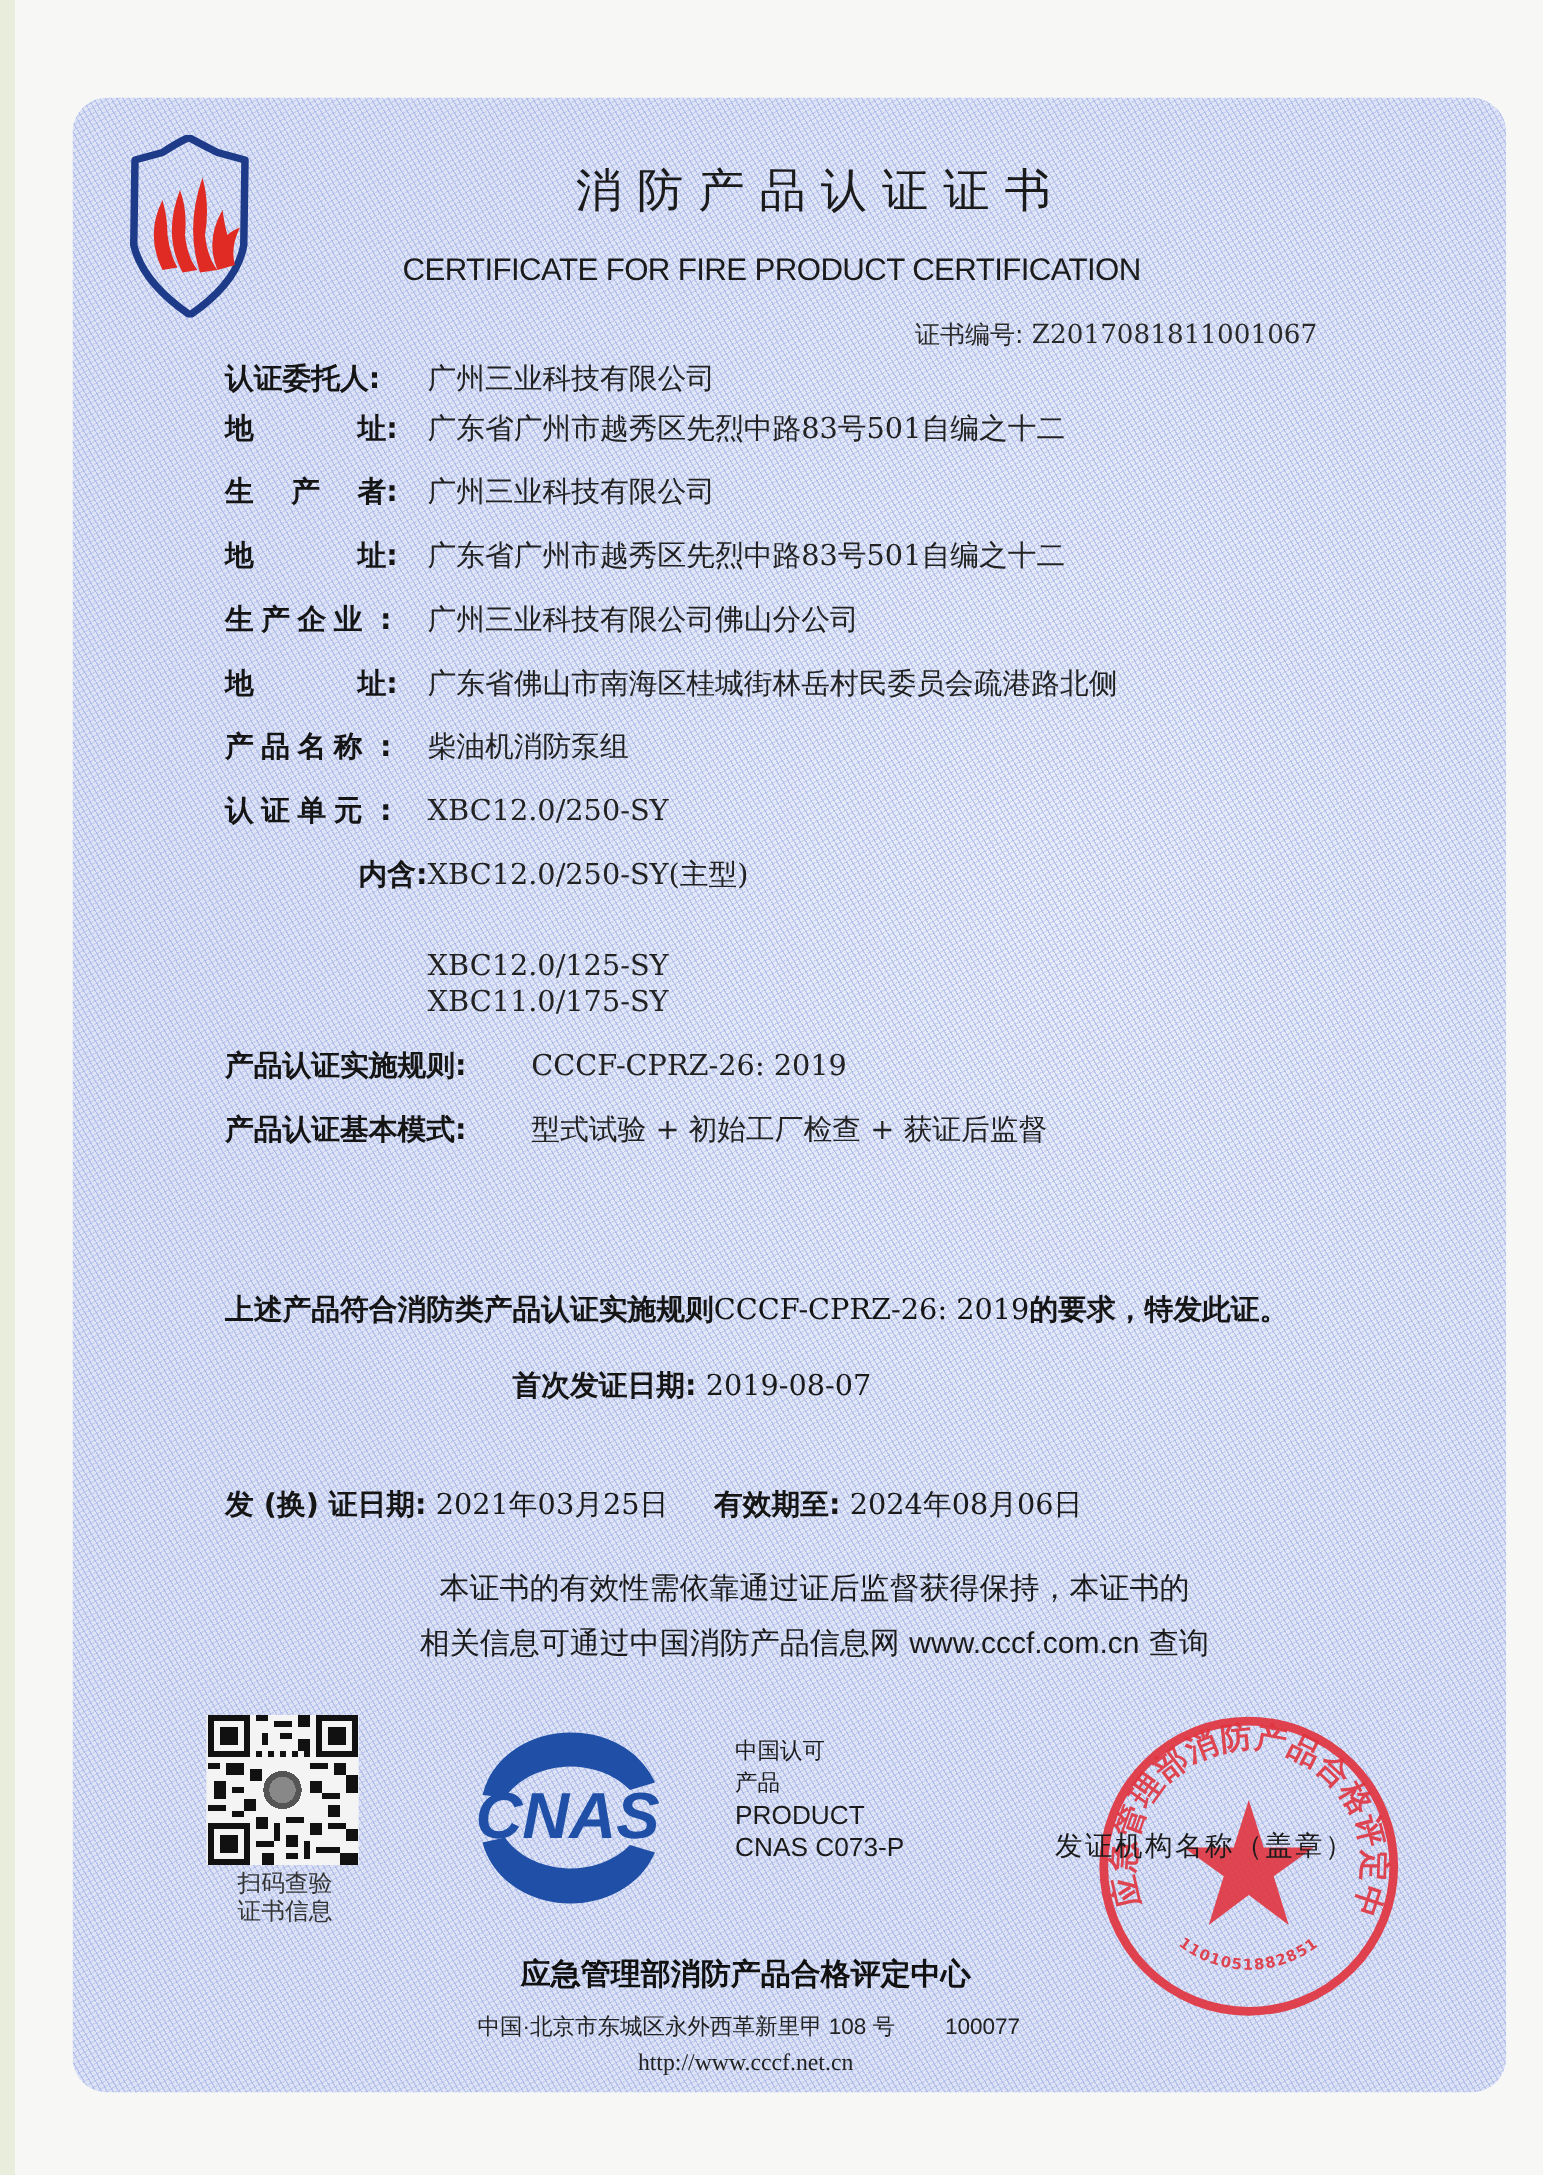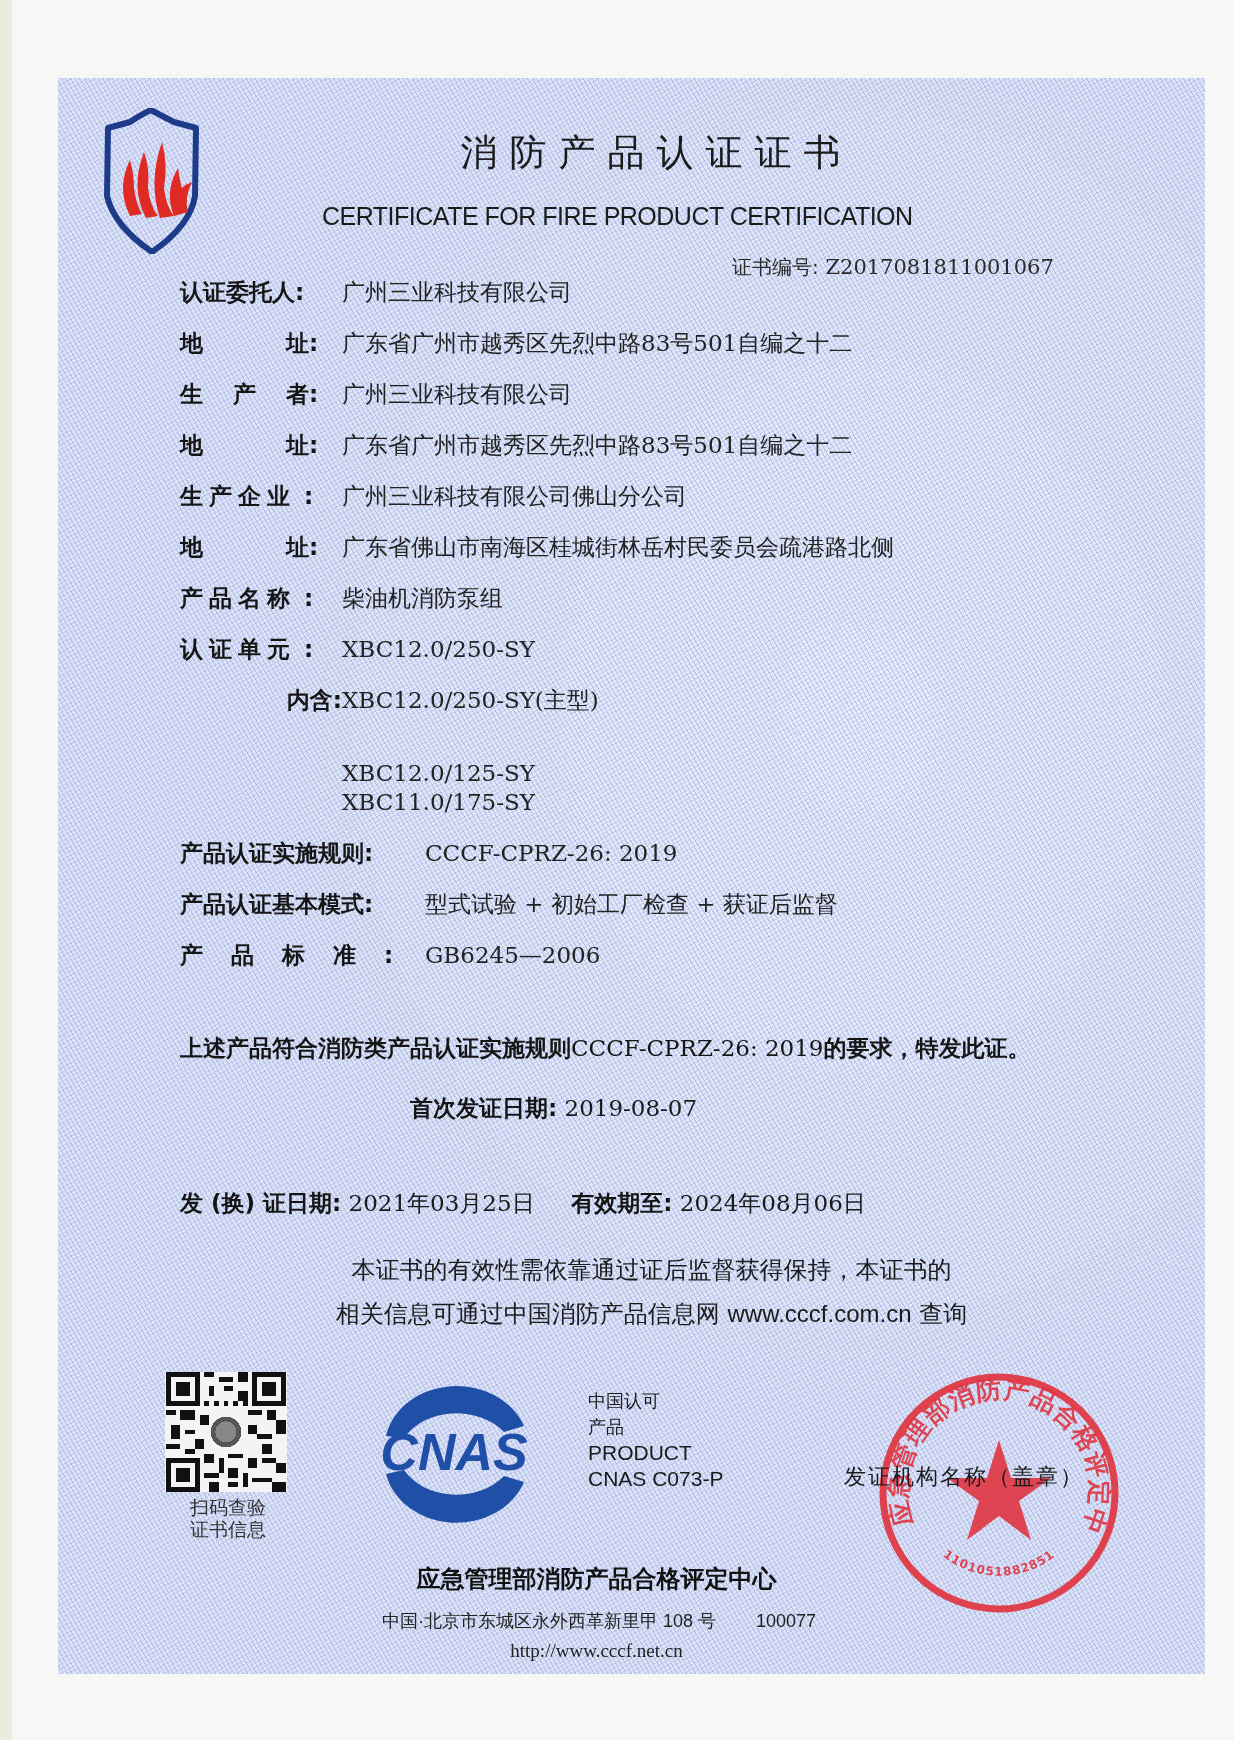--- a/index.html
+++ b/index.html
@@ -26,20 +26,21 @@
     left: 58px;
     top: 78px;
     width: 1147px;
     height: 1596px;
     background-color: #dde3f5;
     background-image:
       repeating-linear-gradient(60deg, rgba(150,168,228,0.55) 0px, rgba(150,168,228,0.55) 1px, transparent 1px, transparent 4px),
       repeating-linear-gradient(-30deg, rgba(150,168,228,0.35) 0px, rgba(150,168,228,0.35) 1px, transparent 1px, transparent 4px),
       radial-gradient(ellipse at 70% 40%, rgba(255,255,255,0.35), rgba(255,255,255,0) 60%);
     overflow: hidden;
+    border-radius: 28px;
   }
   
   .logo {
     position: absolute;
     left: 42px;
     top: 30px;
     width: 102px;
     height: 146px;
   }
   .title-cn {
@@ -255,21 +256,21 @@
     <path d="M74 108 Q64 84 78 60 Q80 74 82 80 Q86 76 92 74 Q84 90 88 104 Z" fill="#e02a24"></path>
   </svg>
 
   <div class="title-cn">消防产品认证证书</div>
   <div class="title-en">CERTIFICATE FOR FIRE PRODUCT CERTIFICATION</div>
   <div class="cert-no">
     <span class="cn-label">证书编号:</span>
     <span>Z2017081811001067</span>
   </div>
 
-  <div class="row" style="top:199px">
+  <div class="row" style="top:210px">
     <span class="lbl w1"><span>认证委托人</span><span class="colon">:</span></span><span class="val">广州三业科技有限公司</span>
   </div>
   <div class="row" style="top:250px">
     <span class="lbl w1"><span style="display:inline-block;width:106px">地</span>址<span class="colon">:</span></span><span class="val">广东省广州市越秀区先烈中路83号501自编之十二</span>
   </div>
   <div class="row" style="top:301px">
     <span class="lbl w1"><span style="display:inline-block;width:53px">生</span><span style="display:inline-block;width:53px">产</span>者<span class="colon">:</span></span><span class="val">广州三业科技有限公司</span>
   </div>
   <div class="row" style="top:352px">
     <span class="lbl w1"><span style="display:inline-block;width:106px">地</span>址<span class="colon">:</span></span><span class="val">广东省广州市越秀区先烈中路83号501自编之十二</span>
@@ -293,23 +294,20 @@
     <span class="lbl w1"></span><span class="val">XBC12.0/125-SY</span>
   </div>
   <div class="row" style="top:709px">
     <span class="lbl w1"></span><span class="val">XBC11.0/175-SY</span>
   </div>
   <div class="row" style="top:760px">
     <span class="lbl w2"><span>产品认证实施规则</span><span class="colon">:</span></span><span class="val">CCCF-CPRZ-26: 2019</span>
   </div>
   <div class="row" style="top:811px">
     <span class="lbl w2"><span>产品认证基本模式</span><span class="colon">:</span></span><span class="val">型式试验 + 初始工厂检查 + 获证后监督</span>
-  </div>
-  <div class="row" style="top:862px">
-    <span class="lbl w2"><span style="letter-spacing:28px">产品标准</span><span class="colon">:</span></span><span class="val">GB6245—2006</span>
   </div>
 
   <div class="statement">
     <span>上述产品符合消防类产品认证实施规则</span><span class="code">CCCF-CPRZ-26: 2019</span><span>的要求，特发此证。</span>
   </div>
 
   <div class="first-issue">
     <span class="b">首次发证日期:</span>
     <span>2019-08-07</span>
   </div>

